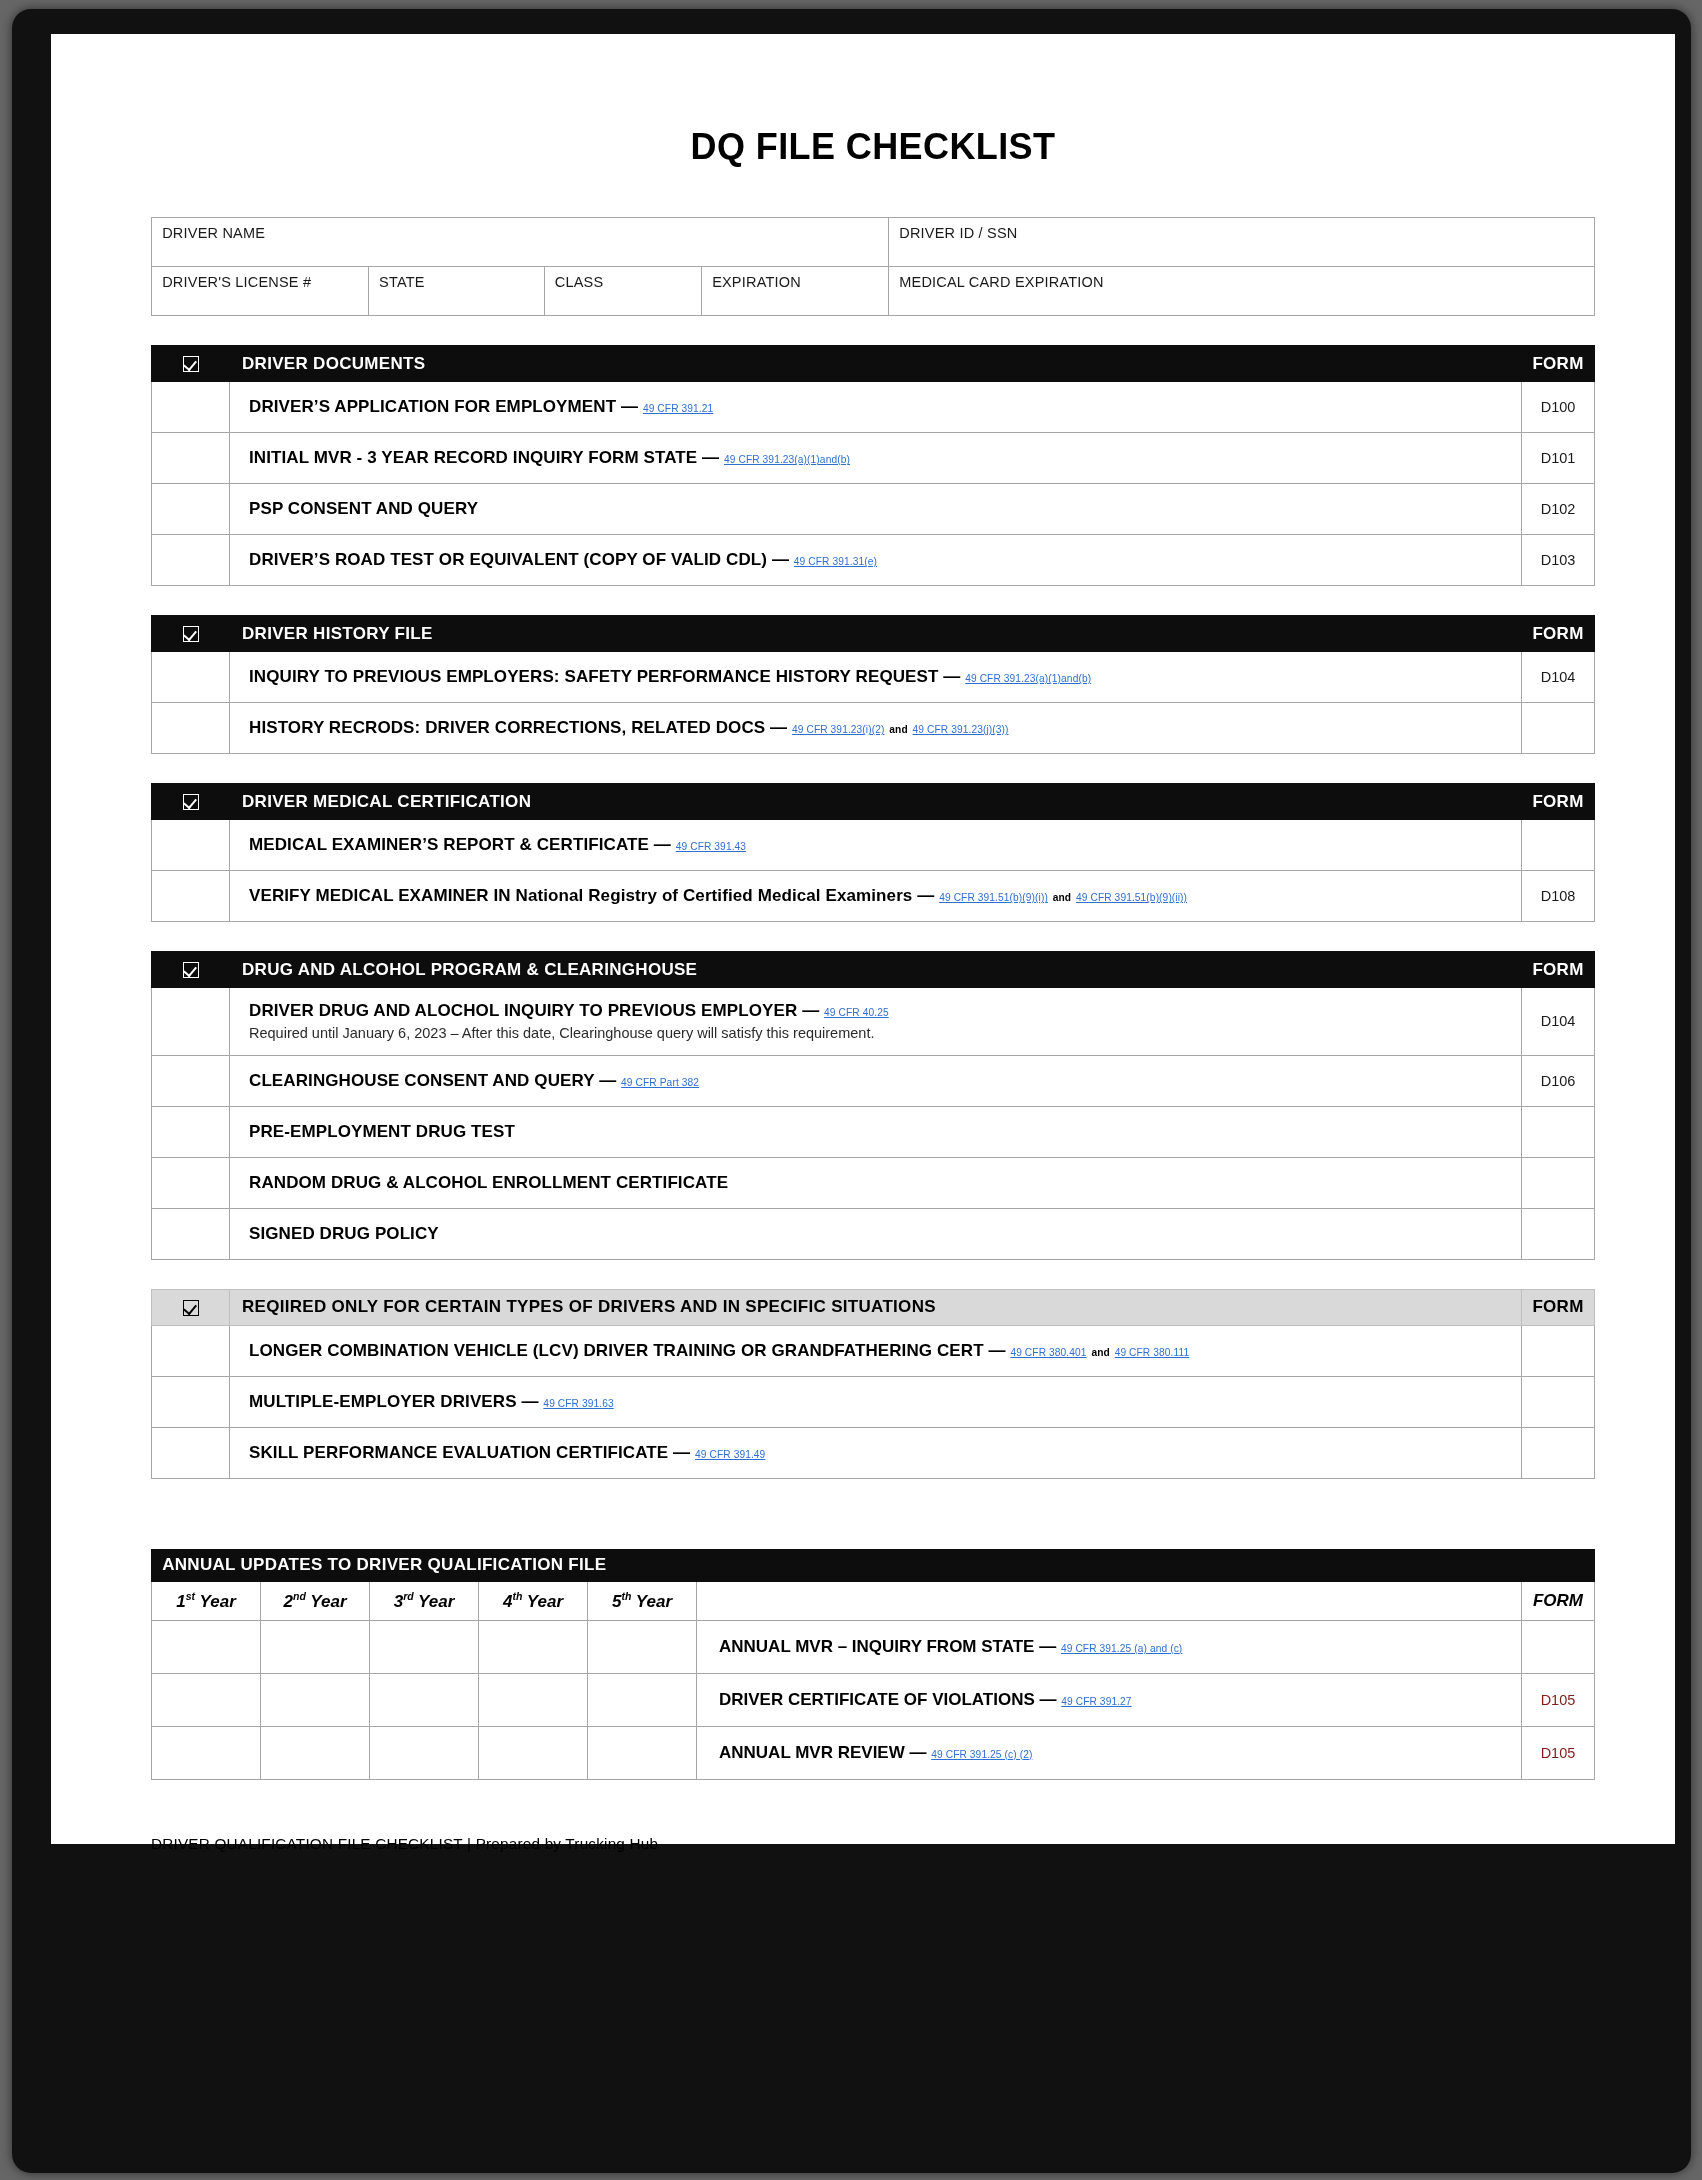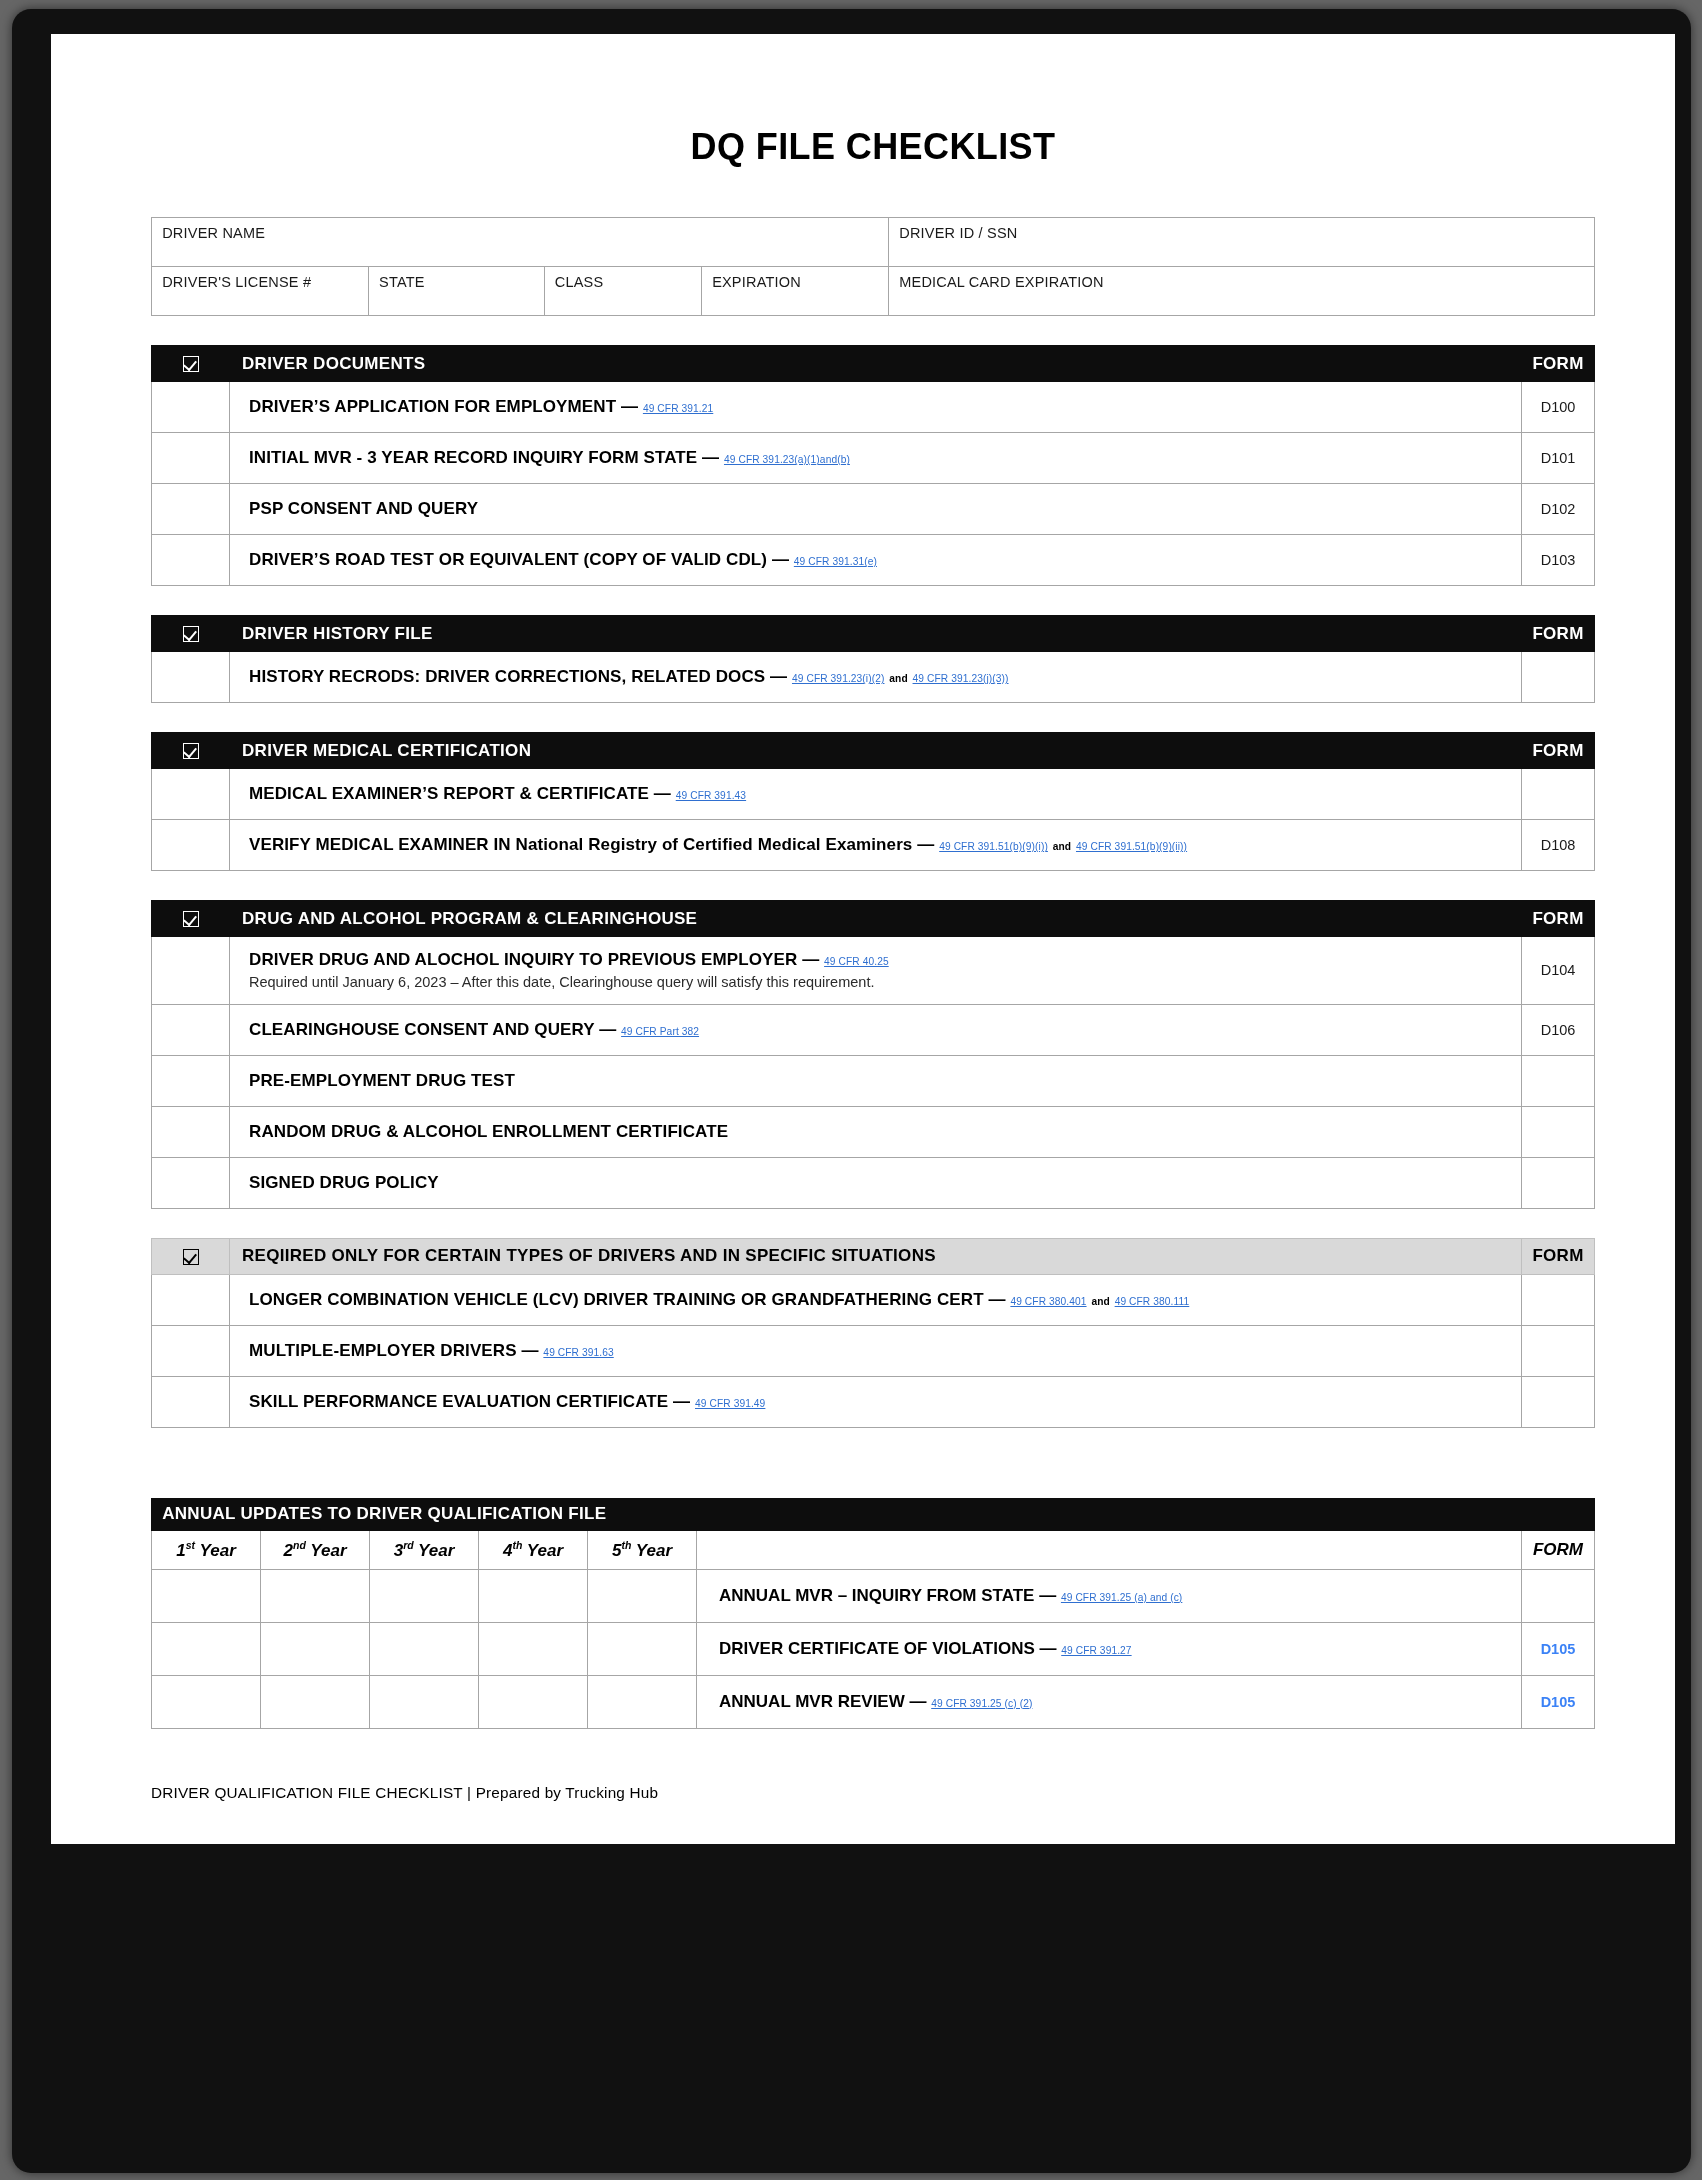--- a/index.html
+++ b/index.html
@@ -172,22 +172,22 @@
   tr.ann-row td { height: 53px; vertical-align: middle; }
   td.ann-label {
     padding-left: 22px;
     font-size: 17px;
     font-weight: bold;
     color: #000;
   }
   td.ann-form {
     text-align: center;
     font-size: 14.5px;
-    font-weight: bold;
-    color: #3b82f6;
+    font-weight: normal;
+    color: #7f1d1d;
   }
   sup { font-size: 0.62em; }
 
   
   .footer {
     margin-top: 55px;
     font-size: 15.3px;
     color: #000000;
     letter-spacing: 0.2px;
   }
@@ -277,20 +277,27 @@
                 <colgroup>
                   <col style="width:78px">
                   <col>
                   <col style="width:73px">
                 </colgroup>
                 <tbody>
                   <tr class="sect-head ">
                     <td class="chk-head"><span class="cbox"></span></td>
                     <td>DRIVER HISTORY FILE</td>
                     <td class="form-head">FORM</td>
+                  </tr>
+                  <tr>
+                    <td class="chk-cell"></td>
+                    <td class="item-cell">
+                      <div class="item-title">INQUIRY TO PREVIOUS EMPLOYERS: SAFETY PERFORMANCE HISTORY REQUEST <span class="dash">—</span> <span class="cite">49 CFR 391.23(a)(1)and(b)</span></div>
+                    </td>
+                    <td class="form-cell">D104</td>
                   </tr>
                   <tr>
                     <td class="chk-cell"></td>
                     <td class="item-cell">
                       <div class="item-title">HISTORY RECRODS: DRIVER CORRECTIONS, RELATED DOCS <span class="dash">—</span> <span class="cite">49 CFR 391.23(i)(2)</span> <span class="andtxt">and</span> <span class="cite">49 CFR 391.23(j)(3))</span></div>
                     </td>
                     <td class="form-cell"></td>
                   </tr>
                 </tbody>
               </table>

